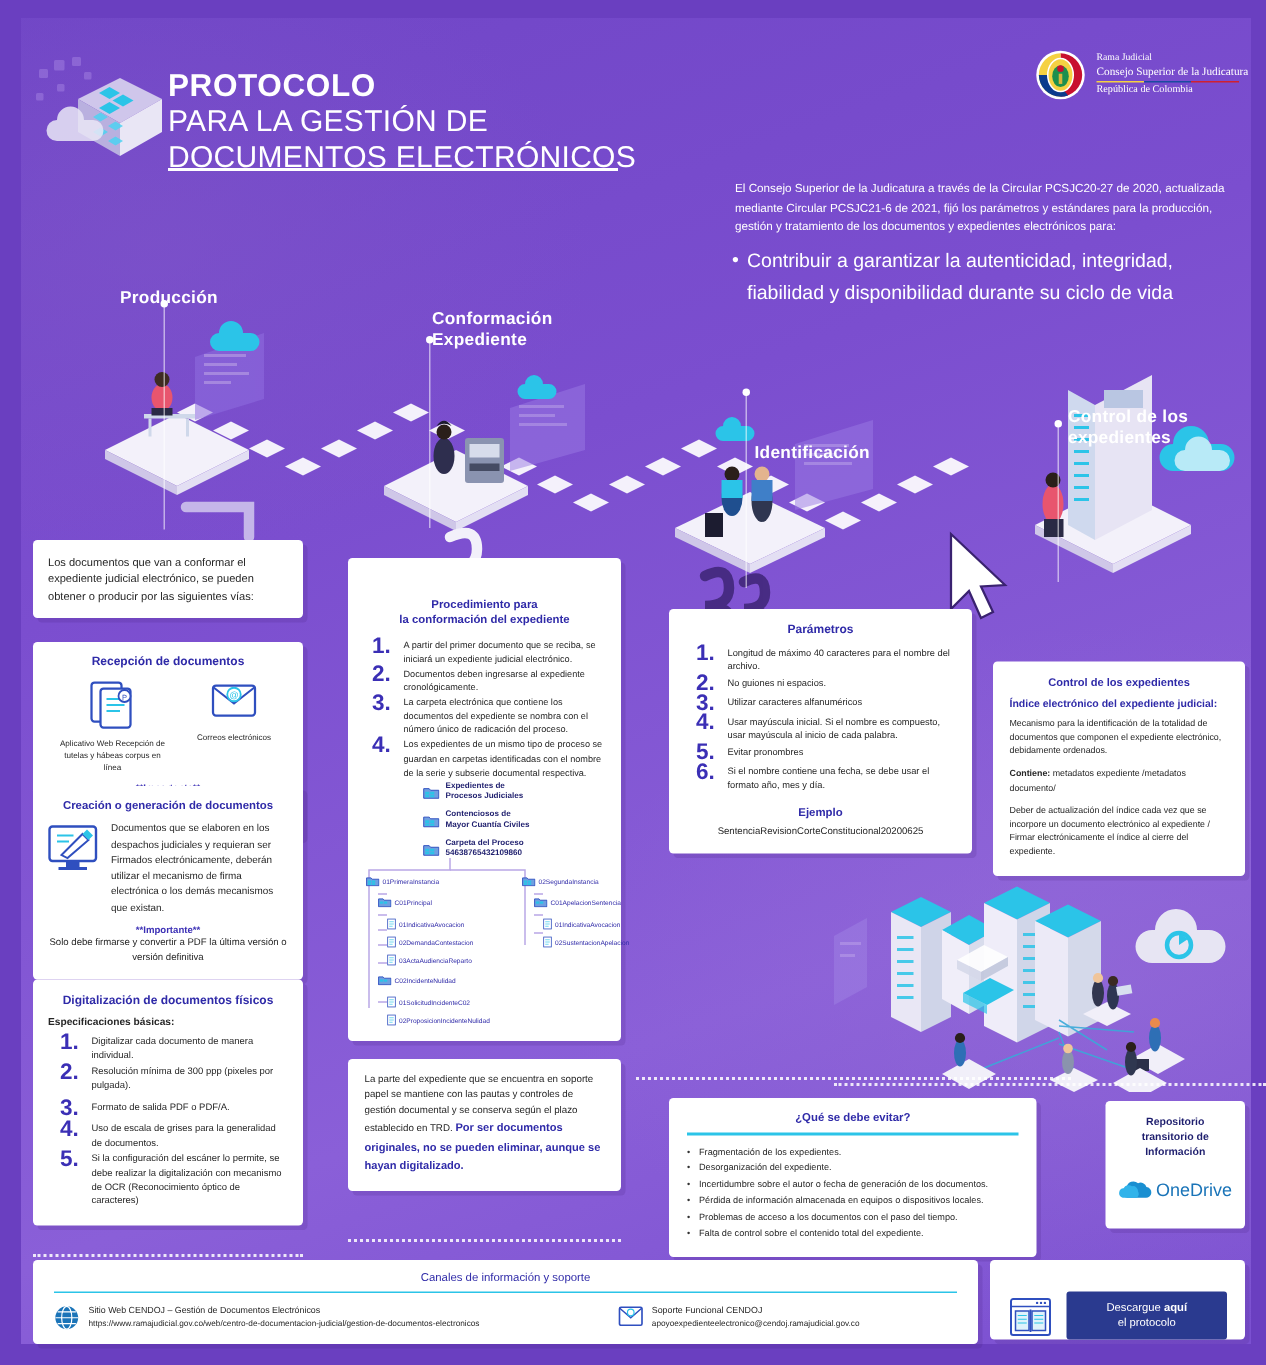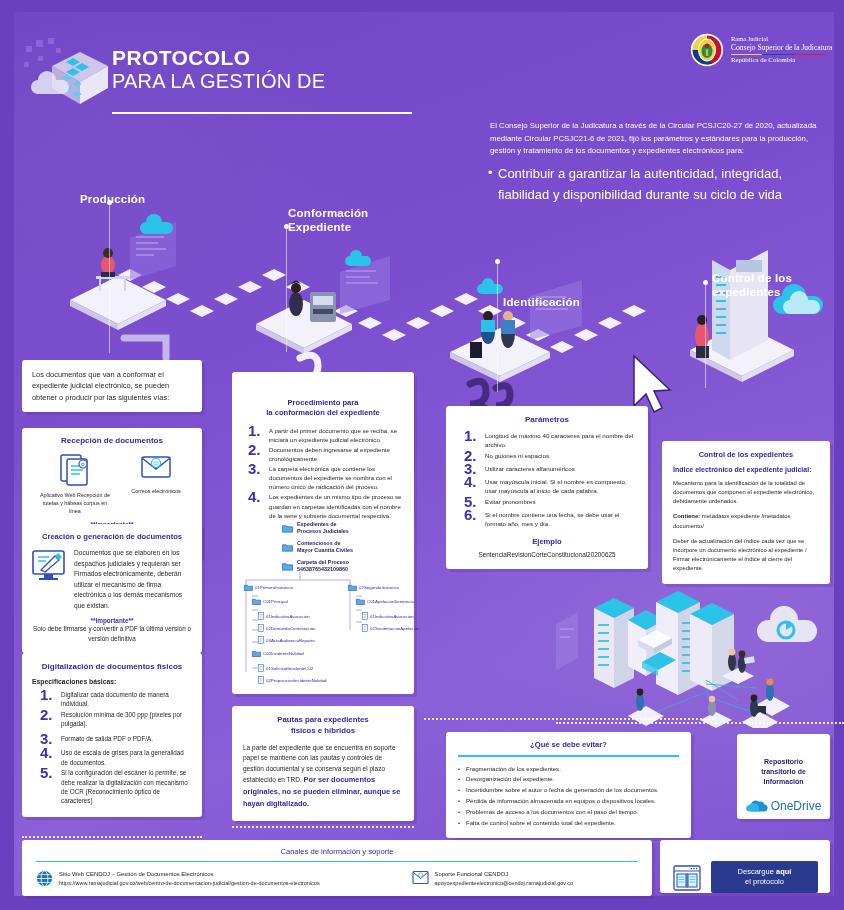--- a/index.html
+++ b/index.html
@@ -121,20 +121,21 @@
           <path d="M50 48 l5-3 5 3 -5 3z"></path>
           <path d="M40 52 l5-3 5 3 -5 3z"></path>
         <path d="M50 58 l5-3 5 3 -5 3z"></path>
       </g>
       <path d="M16 44 a9 9 0 0 1 18 0 h6 a7 7 0 0 1 0 14 H16 a7 7 0 0 1 0 -14z" fill="#e9e6f6" opacity=".85"></path>
     </svg>
 
     <div class="hdr-title">
       <div class="l1">PROTOCOLO</div>
       <div class="l2">PARA LA GESTIÓN  DE</div>
+      <div class="l3">DOCUMENTOS ELECTRÓNICOS</div>
     </div>
     <div class="hdr-rule"></div>
 
     <div class="logo">
       <svg class="logo-shield" viewBox="0 0 40 40">
         <circle cx="20" cy="20" r="19" fill="#fff"></circle>
         <path d="M20 3 a17 17 0 0 1 17 17 a17 17 0 0 1 -17 17z" fill="#c8102e"></path>
         <path d="M20 3 a17 17 0 0 0 -17 17 a17 17 0 0 0 17 17z" fill="#f5d142"></path>
         <path d="M3 20 a17 17 0 0 0 17 17 a17 17 0 0 0 6 -1 l -13 -16z" fill="#0b3b8c"></path>
         <ellipse cx="20" cy="20" rx="10" ry="13" fill="#f5d142" stroke="#fff" stroke-width="1.2"></ellipse>
@@ -551,24 +552,20 @@
         <rect x="0.6" y="0.6" width="6.8" height="8.8" fill="#fff" stroke="#2f4fbf" stroke-width=".7"></rect>
         <g stroke="#2bc4e8" stroke-width=".6">
             <path d="M2 3h4M2 5h4M2 7h3"></path>
           </g>
       </svg>
       <span>02SustentacionApelacion</span>
     </div>
   </div>
 
   <div class="card" style="left:232px; top:706px; width:182px; padding:9px 11px 11px;">
-    <div class="card-h" style="font-size:7.8px; line-height:1.35; margin-bottom:7px;">
-      <div>Pautas para expedientes</div>
-      <div>físicos e híbridos</div>
-    </div>
     <div style="font-size:6.5px; line-height:1.6;">
       <span>La parte del expediente que se encuentra en soporte papel se mantiene con las pautas y controles de gestión documental y se conserva según el plazo establecido en TRD. </span><span style="font-weight:bold; color:#2f2aa8; font-size:7.4px;">Por ser documentos originales, no se pueden eliminar, aunque se hayan digitalizado.</span>
     </div>
   </div>
 
   <div class="card" style="left:446px; top:406px; width:202px; padding:9px 12px 11px;">
     <div class="card-h" style="font-size:8px; margin-bottom:7px;">Parámetros</div>
     <ul class="numlist" style="font-size:6.2px; line-height:1.5; padding-left:6px;">
       <li><span class="n">1</span><span>Longitud de máximo 40 caracteres para el nombre del archivo.</span></li>
       <li><span class="n">2</span><span>No guiones ni espacios.</span></li>
@@ -693,21 +690,21 @@
     <ul class="evitar" style="font-size:6.1px; line-height:1.55;">
       <li>Fragmentación de los expedientes.</li>
       <li>Desorganización del expediente.</li>
       <li>Incertidumbre sobre el autor o fecha de generación de los documentos.</li>
       <li>Pérdida de información almacenada en equipos o dispositivos locales.</li>
       <li>Problemas de acceso a los documentos con el paso del tiempo.</li>
       <li>Falta de control sobre el contenido total del expediente.</li>
     </ul>
   </div>
 
-  <div class="card" style="left:737px; top:734px; width:93px; height:85px; padding:23px 6px; text-align:center;">
+  <div class="card" style="left:737px; top:734px; width:93px; height:85px; padding:10px 6px; text-align:center;">
     <div style="font-size:7px; font-weight:bold; color:#1f1f6e; line-height:1.45;">
       <div>Repositorio</div>
       <div>transitorio de</div>
       <div>Información</div>
     </div>
     <div style="display:flex; align-items:center; justify-content:center; gap:3px; margin-top:12px;">
       <svg width="22" height="14" viewBox="0 0 22 14">
         <path d="M5.5 12.5 a3.6 3.6 0 0 1 -0.4 -7.1 a4.6 4.6 0 0 1 7.6 -2.6 a4 4 0 0 1 5.6 2.6 a3.2 3.2 0 0 1 -0.6 7.1z" fill="#1a8fd1"></path>
         <path d="M2.5 12.5 a3.2 3.2 0 0 1 0.6 -6.3 a3.8 3.8 0 0 1 5.6 -1.4 a3.4 3.4 0 0 1 4 3.6 a3 3 0 0 1 -0.9 4.1z" fill="#31b3ea"></path>
       </svg>

